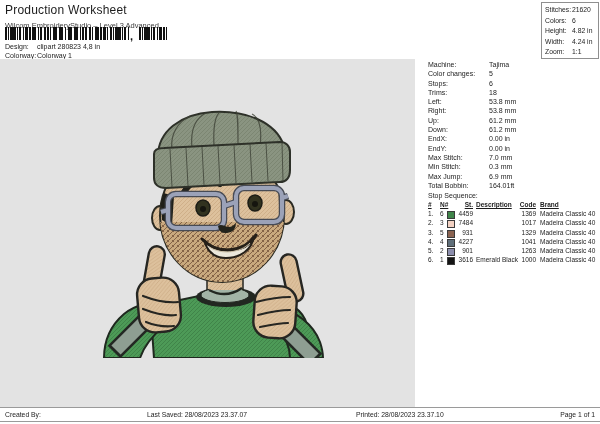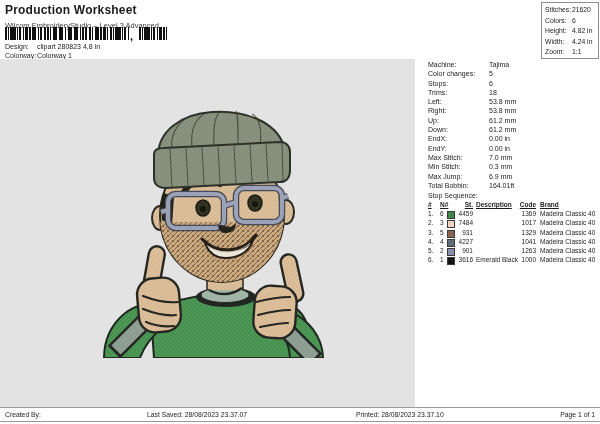--- a/index.html
+++ b/index.html
@@ -2,21 +2,21 @@
 <html><head>
 <meta charset="utf-8">
 <style>
   html,body{margin:0;padding:0;}
   body{
     width:600px;height:424px;position:relative;background:#fff;
     font-family:"Liberation Sans", sans-serif;color:#1c1c1c;overflow:hidden;
   }
   .abs{position:absolute;}
   
-  .title{left:5px;top:3px;font-size:12px;font-weight:bold;letter-spacing:.2px;}
+  .title{left:5px;top:3px;font-size:12px;font-weight:normal;letter-spacing:.2px;}
   .subtitle{left:5px;top:21px;font-size:7.5px;color:#3c3c3c;}
   .barcode{left:5px;top:27px;width:162px;height:13px;}
   .bc-seg{position:absolute;top:0;height:13px;
     background-image:
       repeating-linear-gradient(90deg,#111 0 1px,transparent 1px 3px),
       repeating-linear-gradient(90deg,#111 0 2px,transparent 2px 7px),
       repeating-linear-gradient(90deg,#111 0 1px,transparent 1px 5px);}
   .bc-a{left:0;width:124px;}
   .bc-b{left:134px;width:28px;}
   .bc-comma{position:absolute;left:125px;top:3px;font-size:11px;font-weight:bold;color:#111;}

